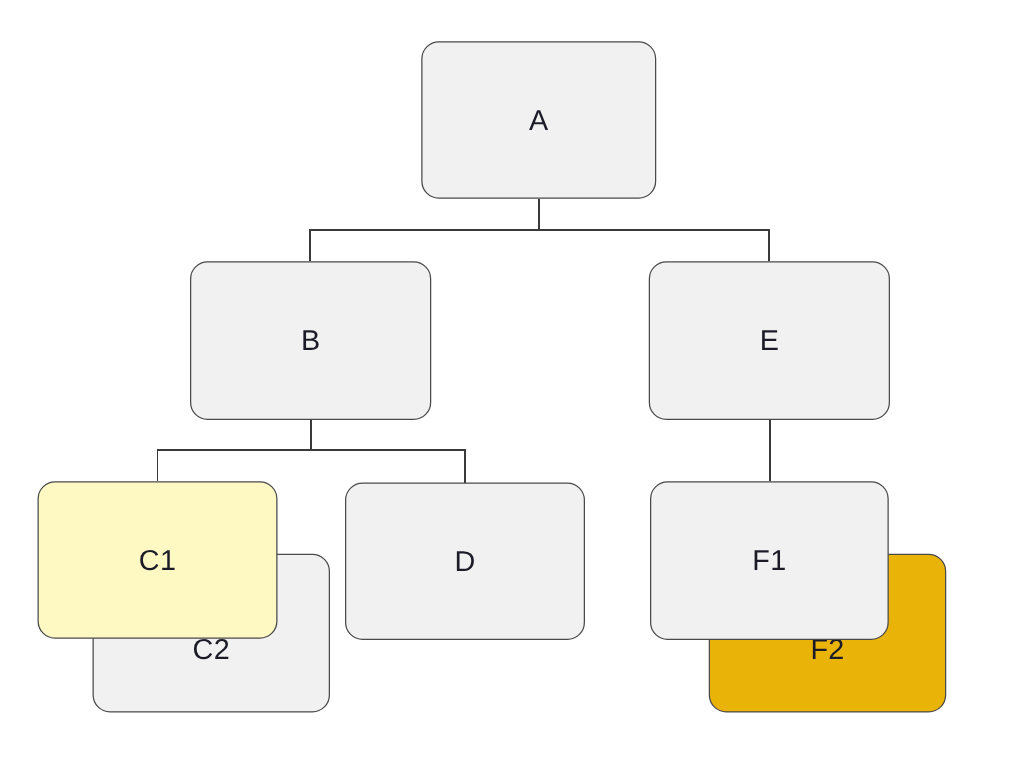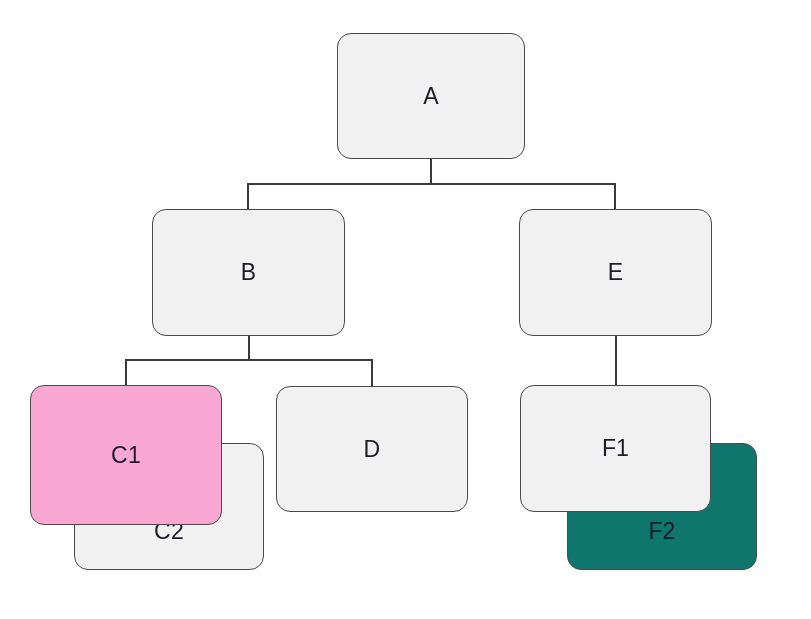--- a/index.html
+++ b/index.html
@@ -42,21 +42,21 @@
     color: #1c1c28;
     letter-spacing: 0.2px;
     user-select: none;
   }
   
   .node.stacked {
     align-items: flex-end;
     justify-content: center;
   }
   .node.stacked .node-label {
-    margin-bottom: 26px;
+    margin-bottom: 38px;
   }
 </style>
 </head>
 <body>
 
 <div id="canvas">
 
   <svg id="edge-layer" viewBox="0 0 811 619">
       <polyline points="431,159 431,184 248,184 248,209" fill="none" stroke="#3a3a3a" stroke-width="1.4" stroke-linejoin="miter" shape-rendering="crispEdges"></polyline>
       <polyline points="431,159 431,184 615,184 615,209" fill="none" stroke="#3a3a3a" stroke-width="1.4" stroke-linejoin="miter" shape-rendering="crispEdges"></polyline>
@@ -71,27 +71,27 @@
       </div>
       <div class="node" style="left: 152px; top: 209px; width: 193px; height: 127px; z-index: 5; background: rgb(241, 241, 241); border-color: rgb(74, 74, 74); border-radius: 14px;">
         <span class="node-label" style="color: rgb(28, 28, 40);">B</span>
       </div>
       <div class="node" style="left: 519px; top: 209px; width: 193px; height: 127px; z-index: 5; background: rgb(241, 241, 241); border-color: rgb(74, 74, 74); border-radius: 14px;">
         <span class="node-label" style="color: rgb(28, 28, 40);">E</span>
       </div>
       <div class="node stacked" style="left: 74px; top: 443px; width: 190px; height: 127px; z-index: 3; background: rgb(241, 241, 241); border-color: rgb(74, 74, 74); border-radius: 14px;">
         <span class="node-label" style="color: rgb(28, 28, 40);">C2</span>
       </div>
-      <div class="node" style="left: 30px; top: 385px; width: 192px; height: 140px; z-index: 4; background: #f9a8d4; border-color: rgb(74, 74, 74); border-radius: 14px; text-align: center;">
+      <div class="node" style="left: 30px; top: 385px; width: 192px; height: 126px; z-index: 4; background: #fef9c3; border-color: rgb(74, 74, 74); border-radius: 14px; text-align: center;">
         <span class="node-label" style="color: rgb(28, 28, 40);">C1</span>
       </div>
       <div class="node" style="left: 276px; top: 386px; width: 192px; height: 126px; z-index: 5; background: rgb(241, 241, 241); border-color: rgb(74, 74, 74); border-radius: 14px;">
         <span class="node-label" style="color: rgb(28, 28, 40);">D</span>
       </div>
-      <div class="node stacked" style="left: 567px; top: 443px; width: 190px; height: 127px; z-index: 3; background: #0f766e; border-color: rgb(74, 74, 74); border-radius: 14px;">
+      <div class="node stacked" style="left: 567px; top: 443px; width: 190px; height: 127px; z-index: 3; background: #eab308; border-color: rgb(74, 74, 74); border-radius: 14px;">
         <span class="node-label" style="color: rgb(28, 28, 40);">F2</span>
       </div>
       <div class="node" style="left: 520px; top: 385px; width: 191px; height: 127px; z-index: 4; background: rgb(241, 241, 241); border-color: rgb(74, 74, 74); border-radius: 14px; text-align: center;">
         <span class="node-label" style="color: rgb(28, 28, 40);">F1</span>
       </div>
     </div>
 
 </div>
 
 </body></html>

